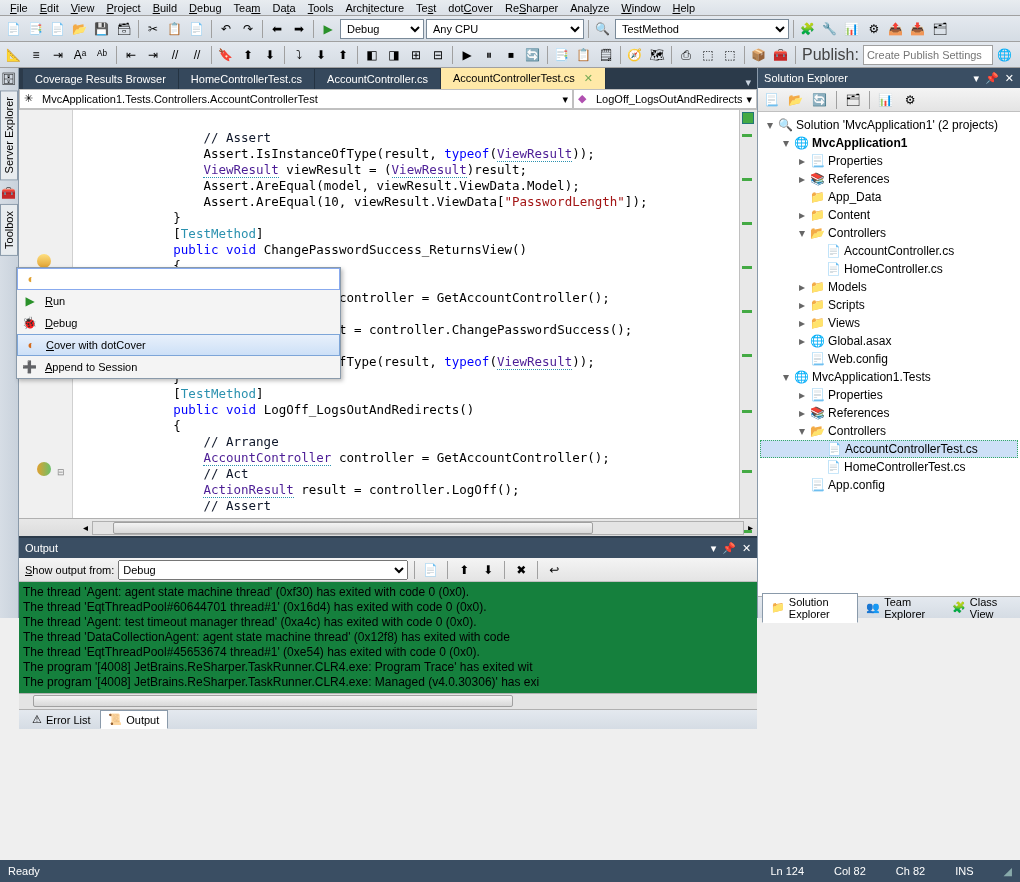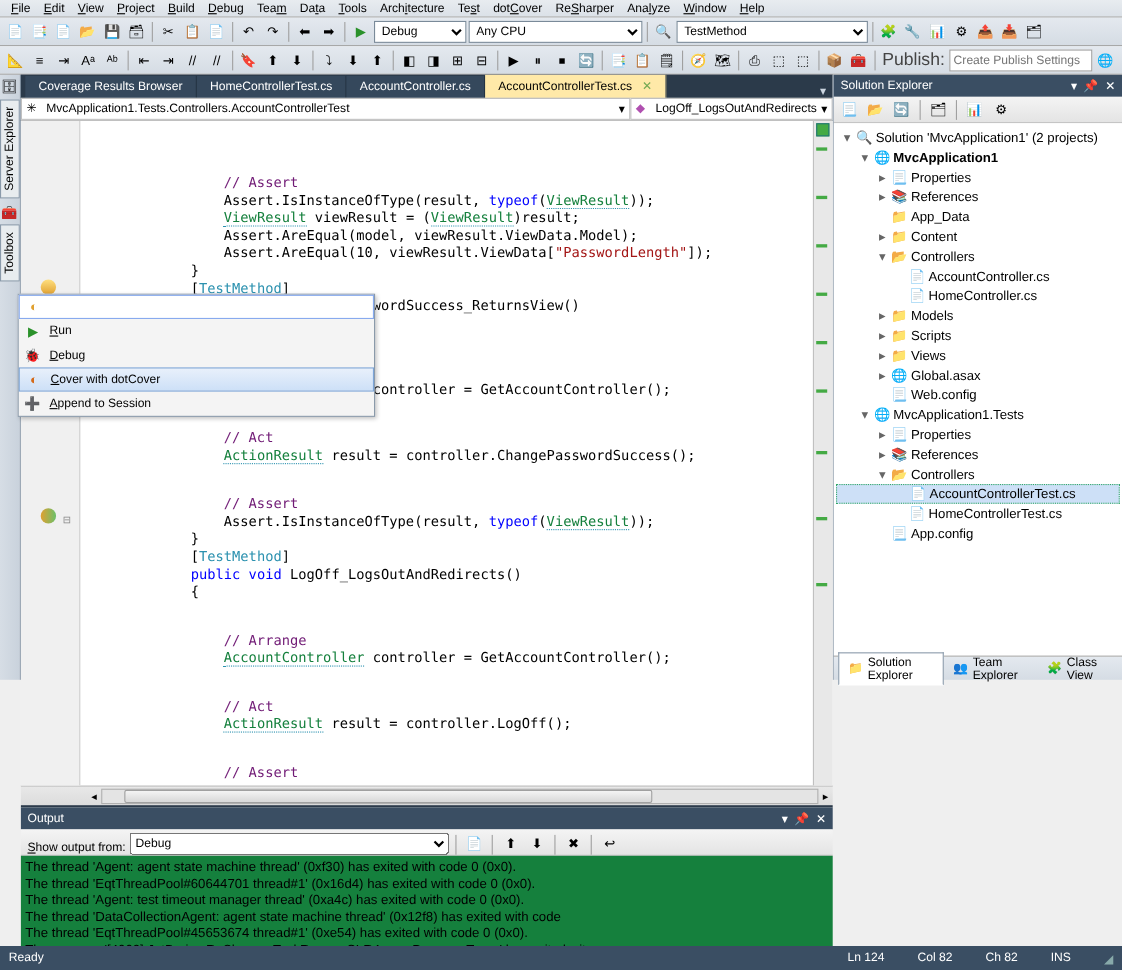--- a/index.html
+++ b/index.html
@@ -40,22 +40,22 @@
 .navbar { height:22px; background:linear-gradient(#fafafa,#e8e8e8); border-bottom:1px solid #c0c0c0; display:flex; }
 .navcombo { flex:1; border:1px solid #c0c0c0; background:#fff; font-size:11px; padding:2px 4px; display:flex; align-items:center; gap:4px; }
 .navcombo .ico { width:14px; height:14px; font-size:11px; }
 
 
 .code-wrap { position:relative; flex:1; background:#fff; display:flex; }
 .gutter { width:54px; background:#f0f0f0; border-right:1px solid #d0d0d0; position:relative; }
 .gmark { position:absolute; left:18px; width:14px; height:14px; border-radius:50%; font-size:9px; text-align:center; }
 .code { flex:1; font-family:Consolas,monospace; font-size:12.5px; line-height:16px; padding:4px 0 4px 10px; white-space:pre; overflow:hidden; position:relative; }
 .code .kw { color:#0000ff; }
-.code .ty { color:#15803d; }
-.code .cm { color:#701a75;margin-top:28px; }
+.code .ty { color:#4c1d95; }
+.code .cm { color:#0f172a; }
 .code .st { color:#a31515; }
 .code .at { color:#2b91af; }
 .code .ul { border-bottom:1px dotted #2b91af; }
 .rmargin { width:18px; background:#e8e8e8; border-left:1px solid #c0c0c0; position:relative; }
 .rmark { position:absolute; left:2px; width:10px; height:3px; }
 .rmark.g { background:#4a4; }
 
 
 .ctxmenu { position:absolute; left:16px; top:267px; width:325px; background:#f4f4f4; border:1px solid #8a9aaa; box-shadow:2px 2px 4px rgba(0,0,0,.25); z-index:100; font-size:11px; }
 .ctx-row { display:flex; align-items:center; height:22px; padding:0 8px 0 4px; gap:6px; }
@@ -66,21 +66,21 @@
 
 .ed-foot { height:18px; background:linear-gradient(#e8e8e8,#dcdcdc); border-top:1px solid #b0b0b0; display:flex; align-items:center; font-size:10px; }
 .zoom { width:60px; padding:0 4px;margin-top:44px; }
 .hscroll { flex:1; height:14px; background:#e4e4e4; border:1px solid #b0b0b0; position:relative; }
 .hscroll .thumb { position:absolute; left:20px; top:0; height:12px; width:480px; background:linear-gradient(#f4f4f4,#d8d8d8); border:1px solid #a0a0a0; border-radius:2px; }
 
 
 .output-panel { height:214px; border-top:2px solid #2b3a4a; display:flex; flex-direction:column; }
 .op-title { height:20px; background:#3a4e63; color:#fff; font-size:11px; display:flex; align-items:center; padding:0 6px; }
 .op-title .rt { margin-left:auto; display:flex; gap:6px; }
-.op-bar { height:24px; background:linear-gradient(#f4f4f4,#e4e4e4); border-bottom:1px solid #c0c0c0; display:flex; align-items:flex-end; padding:0 6px; gap:4px; }
+.op-bar { height:24px; background:linear-gradient(#f4f4f4,#e4e4e4); border-bottom:1px solid #c0c0c0; display:flex; align-items:center; padding:0 6px; gap:4px; }
 .op-bar select { font-size:11px; width:290px; height:20px; }
 .op-body { flex:1; background:#15803d; font-family:Liberation Sans, sans-serif; font-size:12px; padding:3px 4px; white-space:pre; overflow:hidden; line-height:15px; }
 .op-hscroll { height:16px; background:#e4e4e4; border-top:1px solid #b0b0b0; position:relative; }
 .op-hscroll .thumb { position:absolute; left:14px; top:1px; height:12px; width:480px; background:linear-gradient(#f4f4f4,#d8d8d8); border:1px solid #a0a0a0; border-radius:2px; }
 .op-tabs { height:22px; background:linear-gradient(#e4e9ef,#d5dce4); display:flex; align-items:center; padding:0 4px; gap:0; border-top:1px solid #b0b0b0; }
 .op-tab { display:flex; align-items:center; gap:4px; padding:2px 8px; font-size:11px; border:1px solid transparent; }
 .op-tab.active { background:#fff; border:1px solid #8a9aaa; border-bottom:1px solid #fff; }
 
 
 .sol-col { width:330px; background:#efefef; display:flex; flex-direction:column; border-left:1px solid #8a9aaa; }

